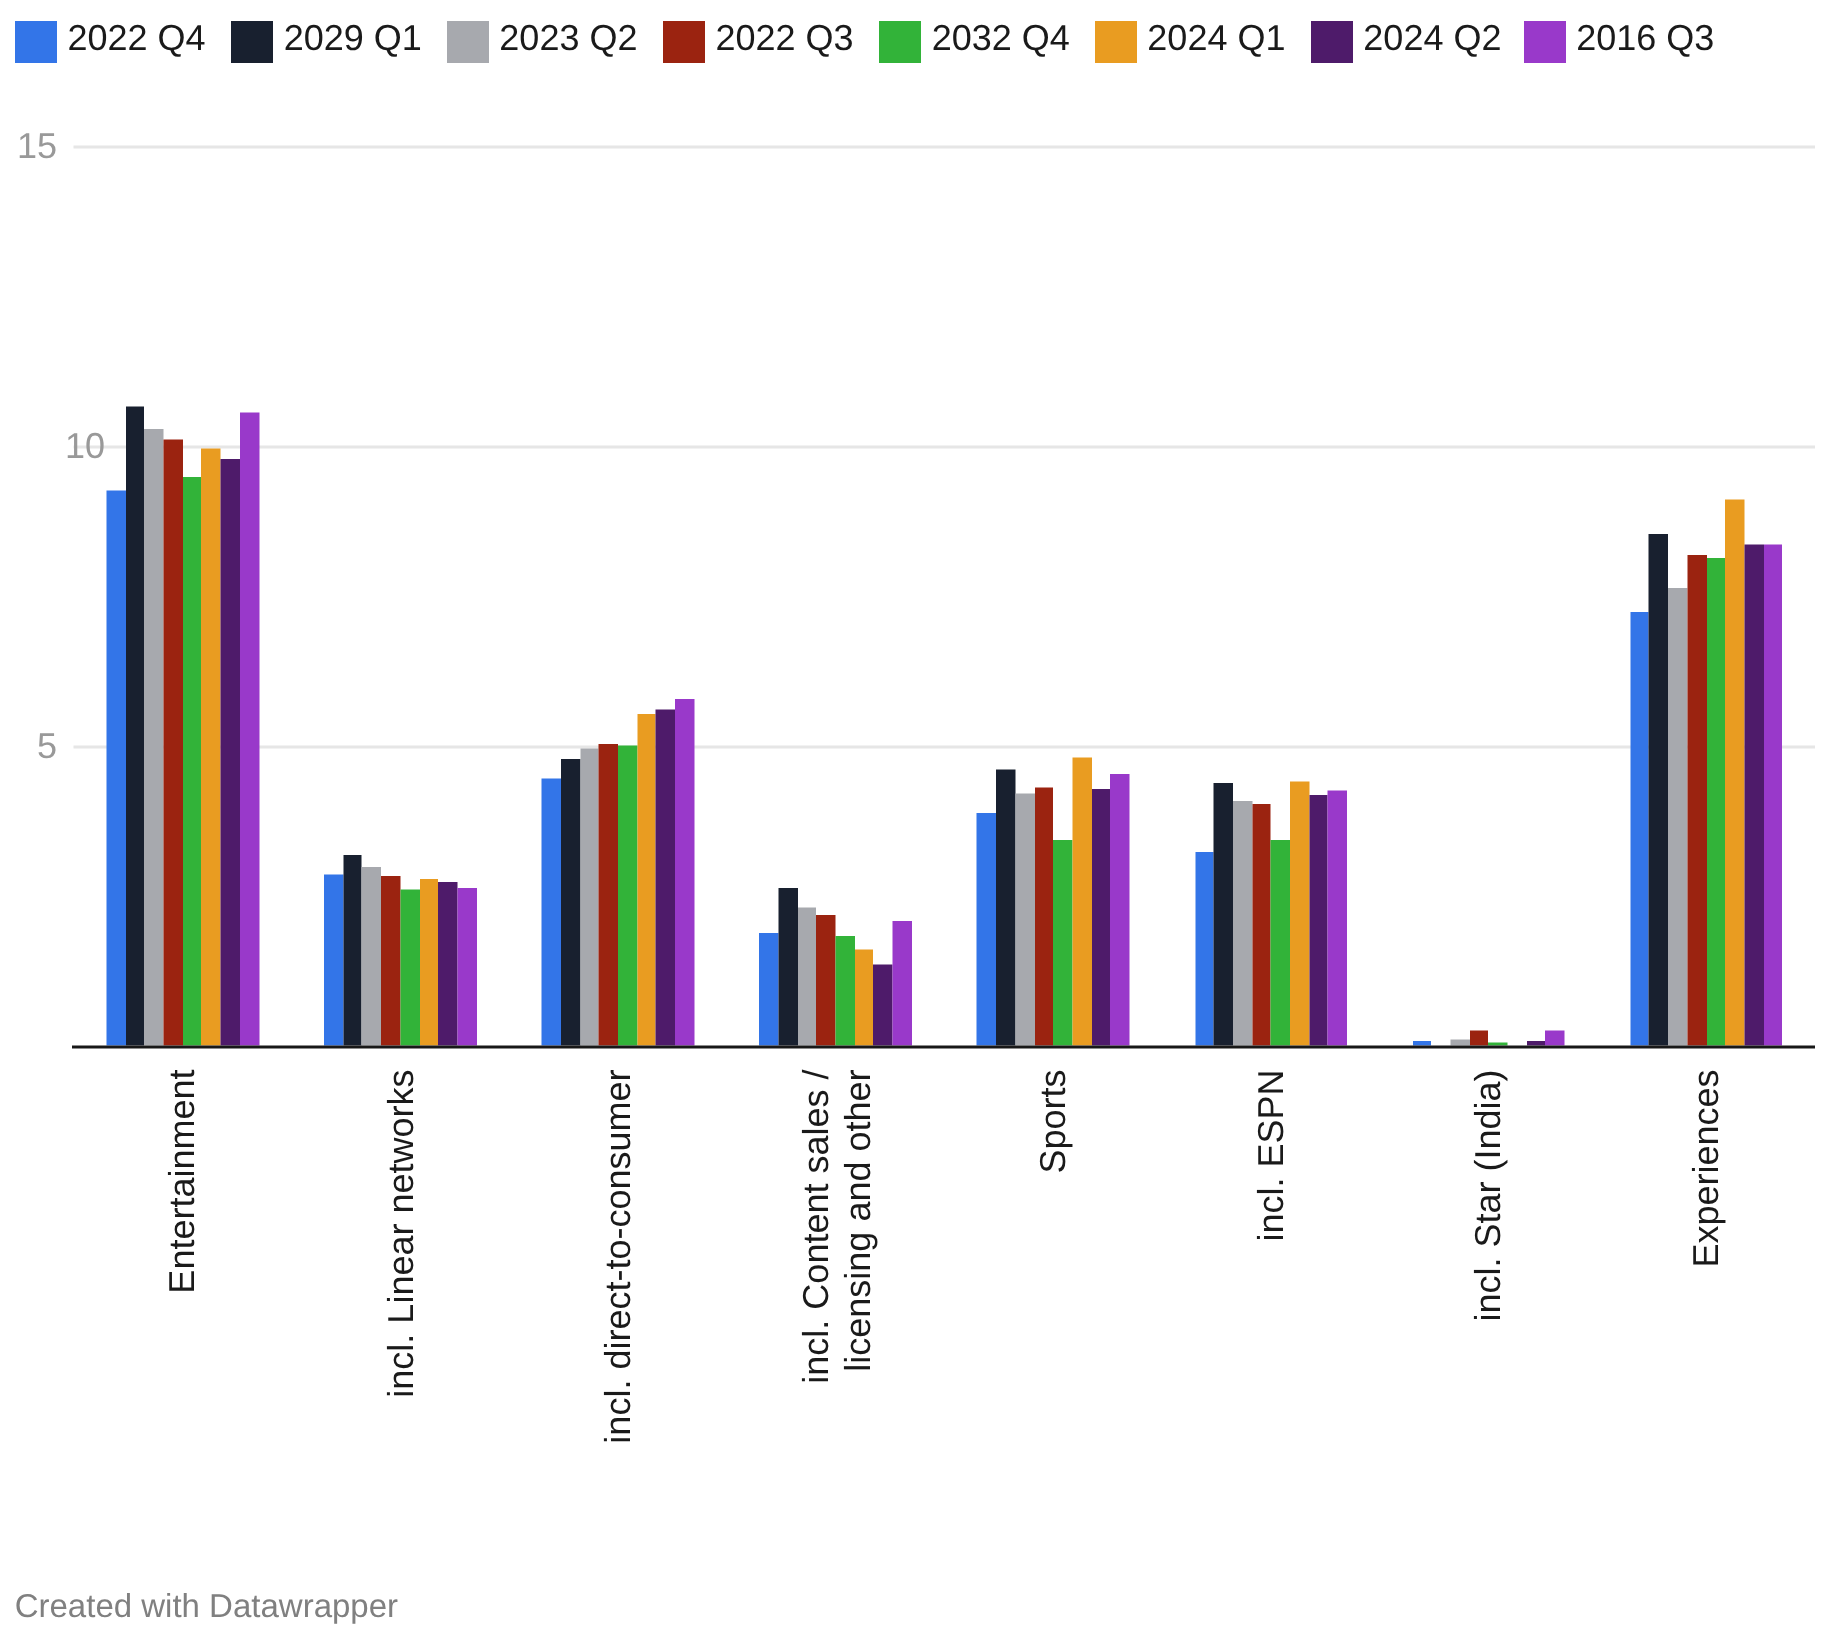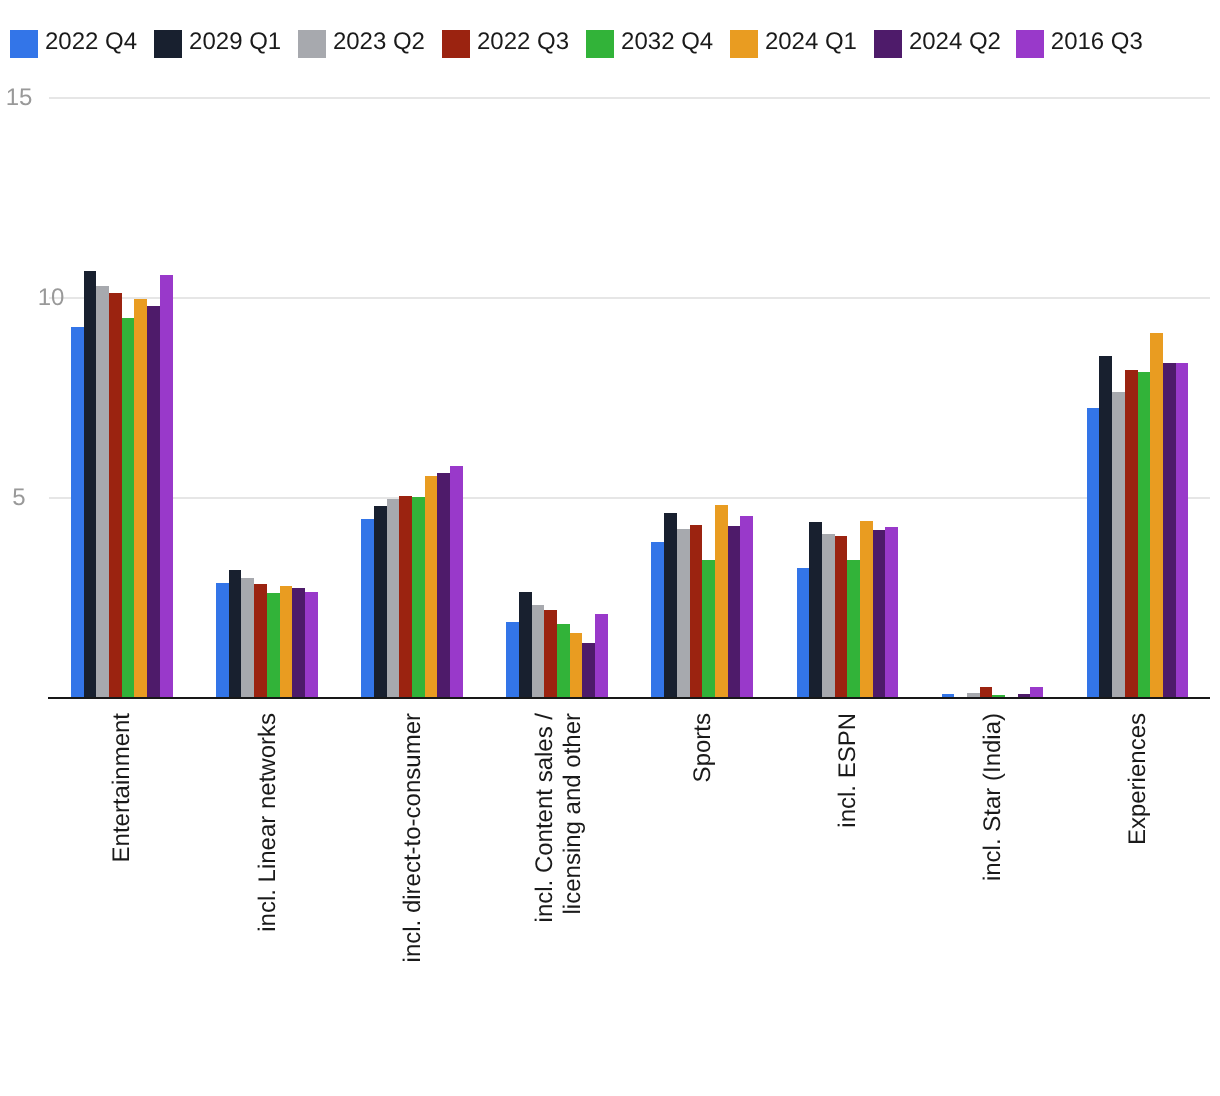--- a/index.html
+++ b/index.html
@@ -4,33 +4,33 @@
 <title>Grouped bar chart</title>
 <style>
   html,body{margin:0;padding:0;background:#ffffff;}
   body{width:1220px;height:1096px;overflow:hidden;
        font-family:"Liberation Sans",sans-serif;
        -webkit-font-smoothing:antialiased;
        text-rendering:geometricPrecision;}
   #root{position:relative;width:1220px;height:1096px;background:#ffffff;}
 
   
-  #legend{position:absolute;left:0;top:16px;width:1104px;height:56px;}
+  #legend{position:absolute;left:0;top:0;width:1104px;height:56px;}
   .legend-item{position:absolute;top:14px;height:28px;white-space:nowrap;}
   .legend-swatch{position:absolute;left:0;top:0;width:28px;height:28px;}
   .legend-label{position:absolute;left:34.8px;top:-2px;height:28px;line-height:28px;
                 font-size:24px;color:#1a1a1a;}
 
   
   #plot{position:absolute;left:0;top:0;width:1220px;height:1096px;}
   .gridline{position:absolute;left:49px;width:1161px;
             height:2px;background:#e6e6e6;}
   .axisline{position:absolute;left:48px;width:1162px;
             height:2px;background:#181818;}
-  .ytick{position:absolute;left:0;width:38px;text-align:center;
+  .ytick{position:absolute;left:0;width:38px;text-align:right;
          font-size:24px;line-height:24px;color:#999999;}
   .bar-group{position:absolute;left:0;top:0;width:0;height:0;}
   .bar{position:absolute;}
   .catlabel{position:absolute;font-size:24px;line-height:27.8px;color:#1a1a1a;
             transform-origin:0 0;transform:rotate(-90deg) translate(-100%,0);
             white-space:nowrap;text-align:right;width:340px;}
 
   
   #footer{position:absolute;left:9.8px;top:1060px;font-size:22px;line-height:22px;
           color:#808080;}
@@ -183,14 +183,15 @@
       <div class="catlabel-line">incl. ESPN</div>
     </div>
     <div class="catlabel" style="left: 979.07px; top: 712.9px;">
       <div class="catlabel-line">incl. Star (India)</div>
     </div>
     <div class="catlabel" style="left: 1124.18px; top: 712.9px;">
       <div class="catlabel-line">Experiences</div>
     </div>
   </div>
 
+  <div id="footer">Created with Datawrapper</div>
 
 </div>
 
 </body></html>

